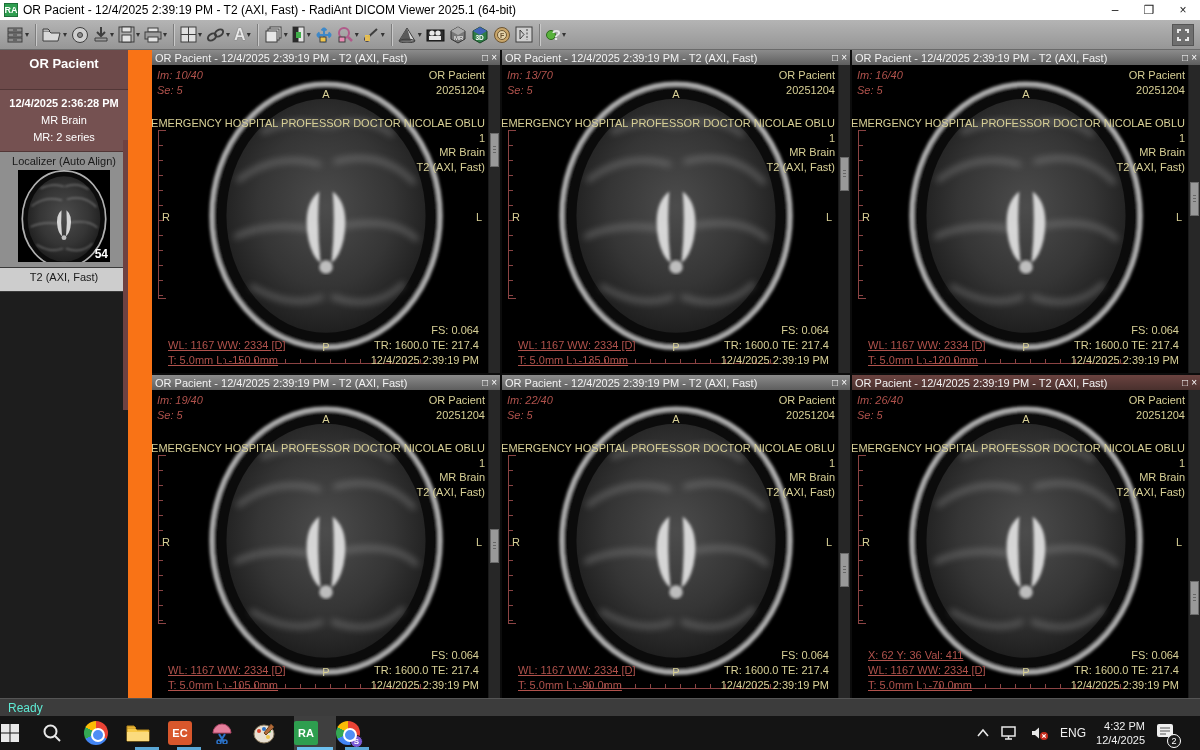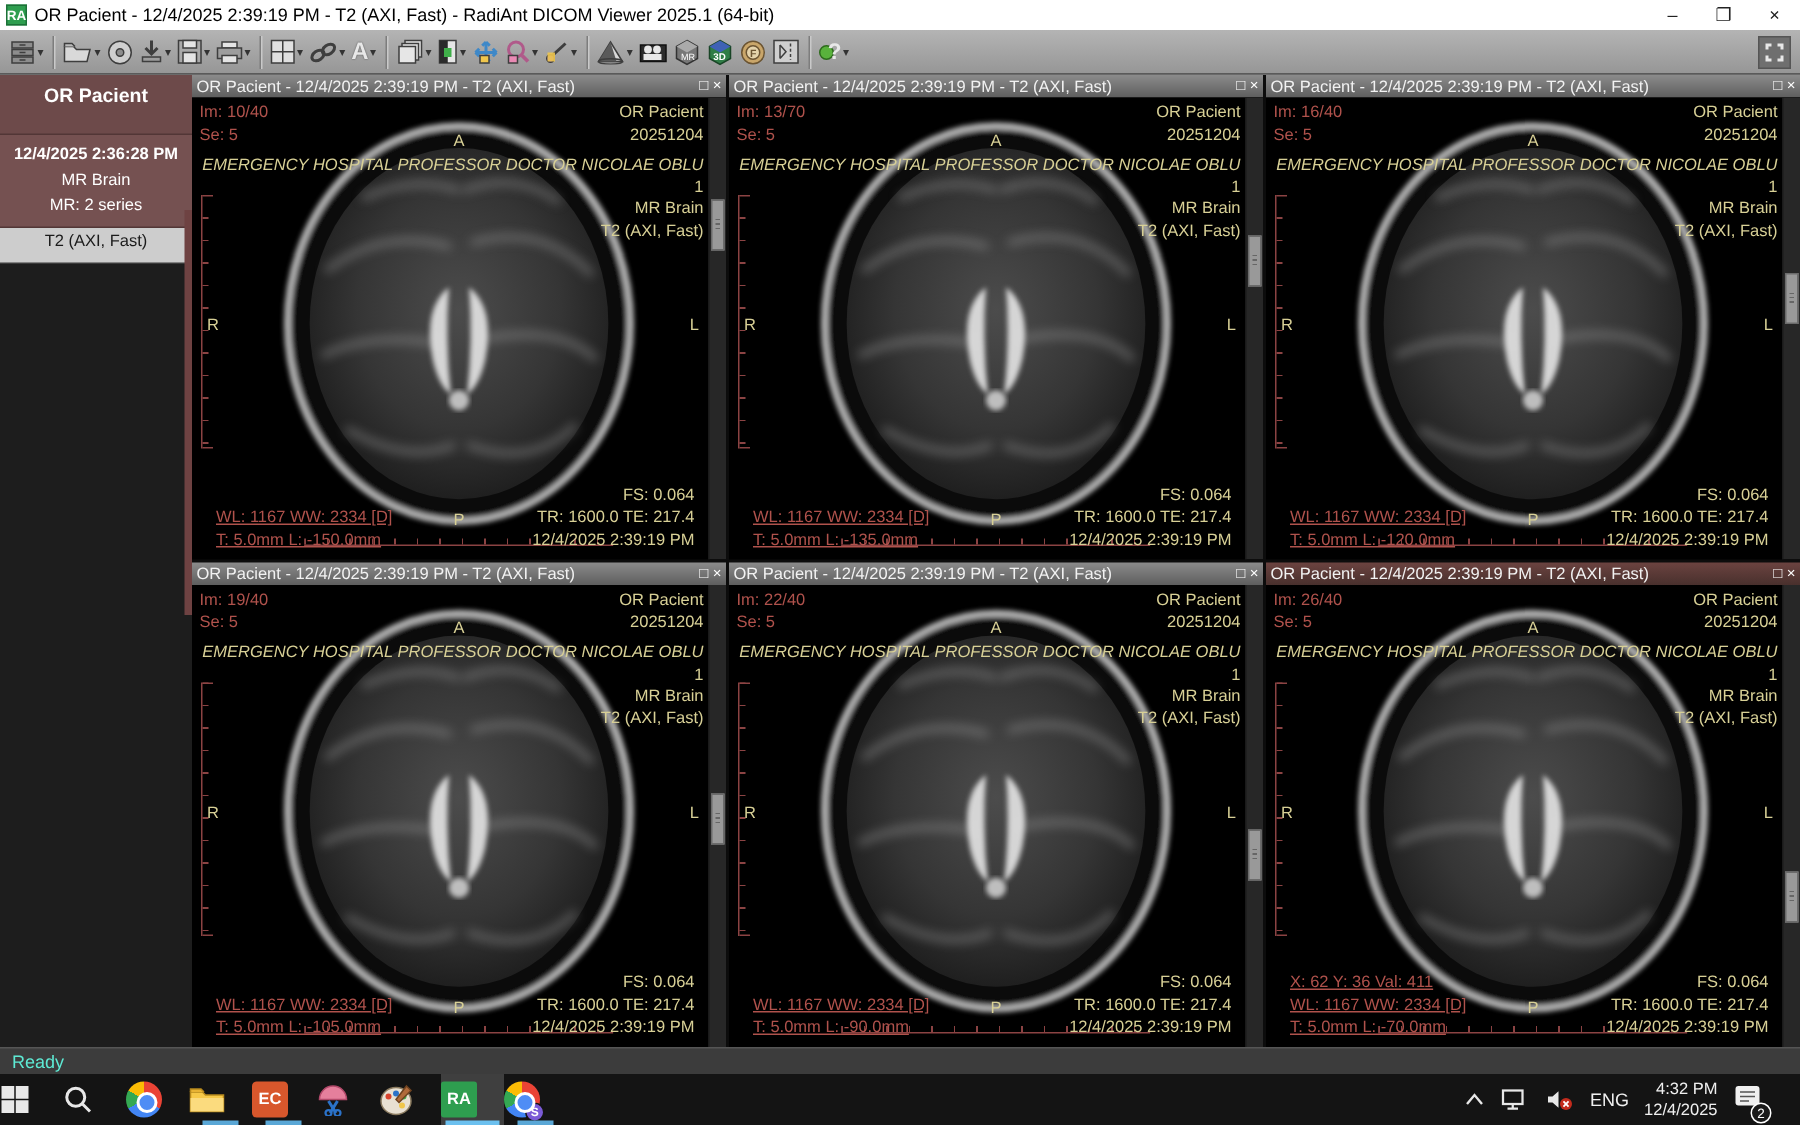--- a/index.html
+++ b/index.html
@@ -25,21 +25,21 @@
   .tbtn { height:26px; display:flex; align-items:center; padding:0 2px; border-radius:2px; }
   .tbtn svg { display:block; }
   .dd { font-size:8px; color:#333; margin-left:1px; }
   .tsep { width:1px; height:22px; background:#7d7d7d; margin:0 4px;
     box-shadow:1px 0 0 #c9c9c9; }
   .toolbar-spacer { flex:1; }
   .fullscreen-btn { width:22px; height:22px; background:#6f6f6f; border:1px solid #555;
     display:flex; align-items:center; justify-content:center; margin-right:2px; }
 
   
-  .main { flex:1; display:flex; min-height:0; background:#f97316; }
+  .main { flex:1; display:flex; min-height:0; background:#f97316;gap:24px; }
 
   
   .sidebar { width:128px; flex:0 0 auto; background:#222222; display:flex;
     flex-direction:column; position:relative; }
   .pt-head { background:#6d4a4a; color:#fff; font-weight:bold; font-size:13px;
     text-align:center; padding:6px 2px 18px; border-bottom:1px solid #523636; }
   .pt-study { background:#755151; color:#fff; font-size:11px; text-align:center;
     padding:5px 2px; line-height:1.55; border-bottom:1px solid #523636; }
   .series-item { background:#8f8f8f; border-bottom:1px solid #3a3a3a; padding-bottom:5px; }
   .series-item.selected { background:#cdcdcd; }
@@ -64,25 +64,25 @@
   .vp-head.active { background:linear-gradient(#6b4340,#49302d); }
   .vp-title { flex:1; overflow:hidden; }
   .vp-btn { margin-left:3px; font-size:10px; line-height:1; color:#fff; }
   .vp-body { flex:1; position:relative; background:#000; overflow:hidden; }
   .vp-body > svg.brain { position:absolute; left:50%; top:50%;
     transform:translate(-50%,-52%); }
 
   .ov { position:absolute; font-size:11px; line-height:1.35; white-space:nowrap; z-index:3; }
   .red { color:#b0524c; }
   .yel { color:#d8d096; }
-  .tl { top:3px; left:5px; }
+  .tl { top:3px; left:5px;font-style:italic; }
   .tr { top:3px; right:15px; text-align:right; }
   .bl { bottom:5px; left:16px;text-decoration:underline; }
   .br { bottom:5px; right:21px; text-align:right; }
-  .hosp-block { margin-top:5px;font-style:italic; }
+  .hosp-block { margin-top:18px; }
   .oA { top:22px; left:50%; transform:translateX(-50%); }
   .oP { bottom:18px; left:50%; transform:translateX(-50%); }
   .oR { left:10px; top:47%; }
   .oL { right:18px; top:47%; }
 
   
   .ruler-v { position:absolute; left:6px; top:21%; height:55%; width:6px; z-index:2;
     border-left:1px solid #8b4343;
     background:repeating-linear-gradient(to bottom,#8b4343 0 1px,transparent 1px 15px);
     background-size:4px 100%; background-repeat:no-repeat; }
@@ -375,20 +375,29 @@
 
   <div class="main">
 
     <aside class="sidebar">
       <div class="pt-head">OR Pacient</div>
       <div class="pt-study">
         <div style="font-weight:bold">12/4/2025 2:36:28 PM</div>
         <div>MR Brain</div>
         <div>MR: 2 series</div>
       </div>
+      <div class="series-item">
+        <div class="series-label">Localizer (Auto Align)</div>
+        <div class="series-thumb">
+          <svg class="brain" width="100" height="108" viewBox="0 0 200 220">
+              <use href="#brainAxial"></use>
+            </svg>
+          <span class="series-count">54</span>
+        </div>
+      </div>
       <div class="series-item selected">
         <div class="series-label">T2 (AXI, Fast)</div>
       </div>
       <div class="sidebar-fill"></div>
       <div class="sidebar-scroll"></div>
     </aside>
 
     <div class="vpgrid">
 
       <div class="vp">

